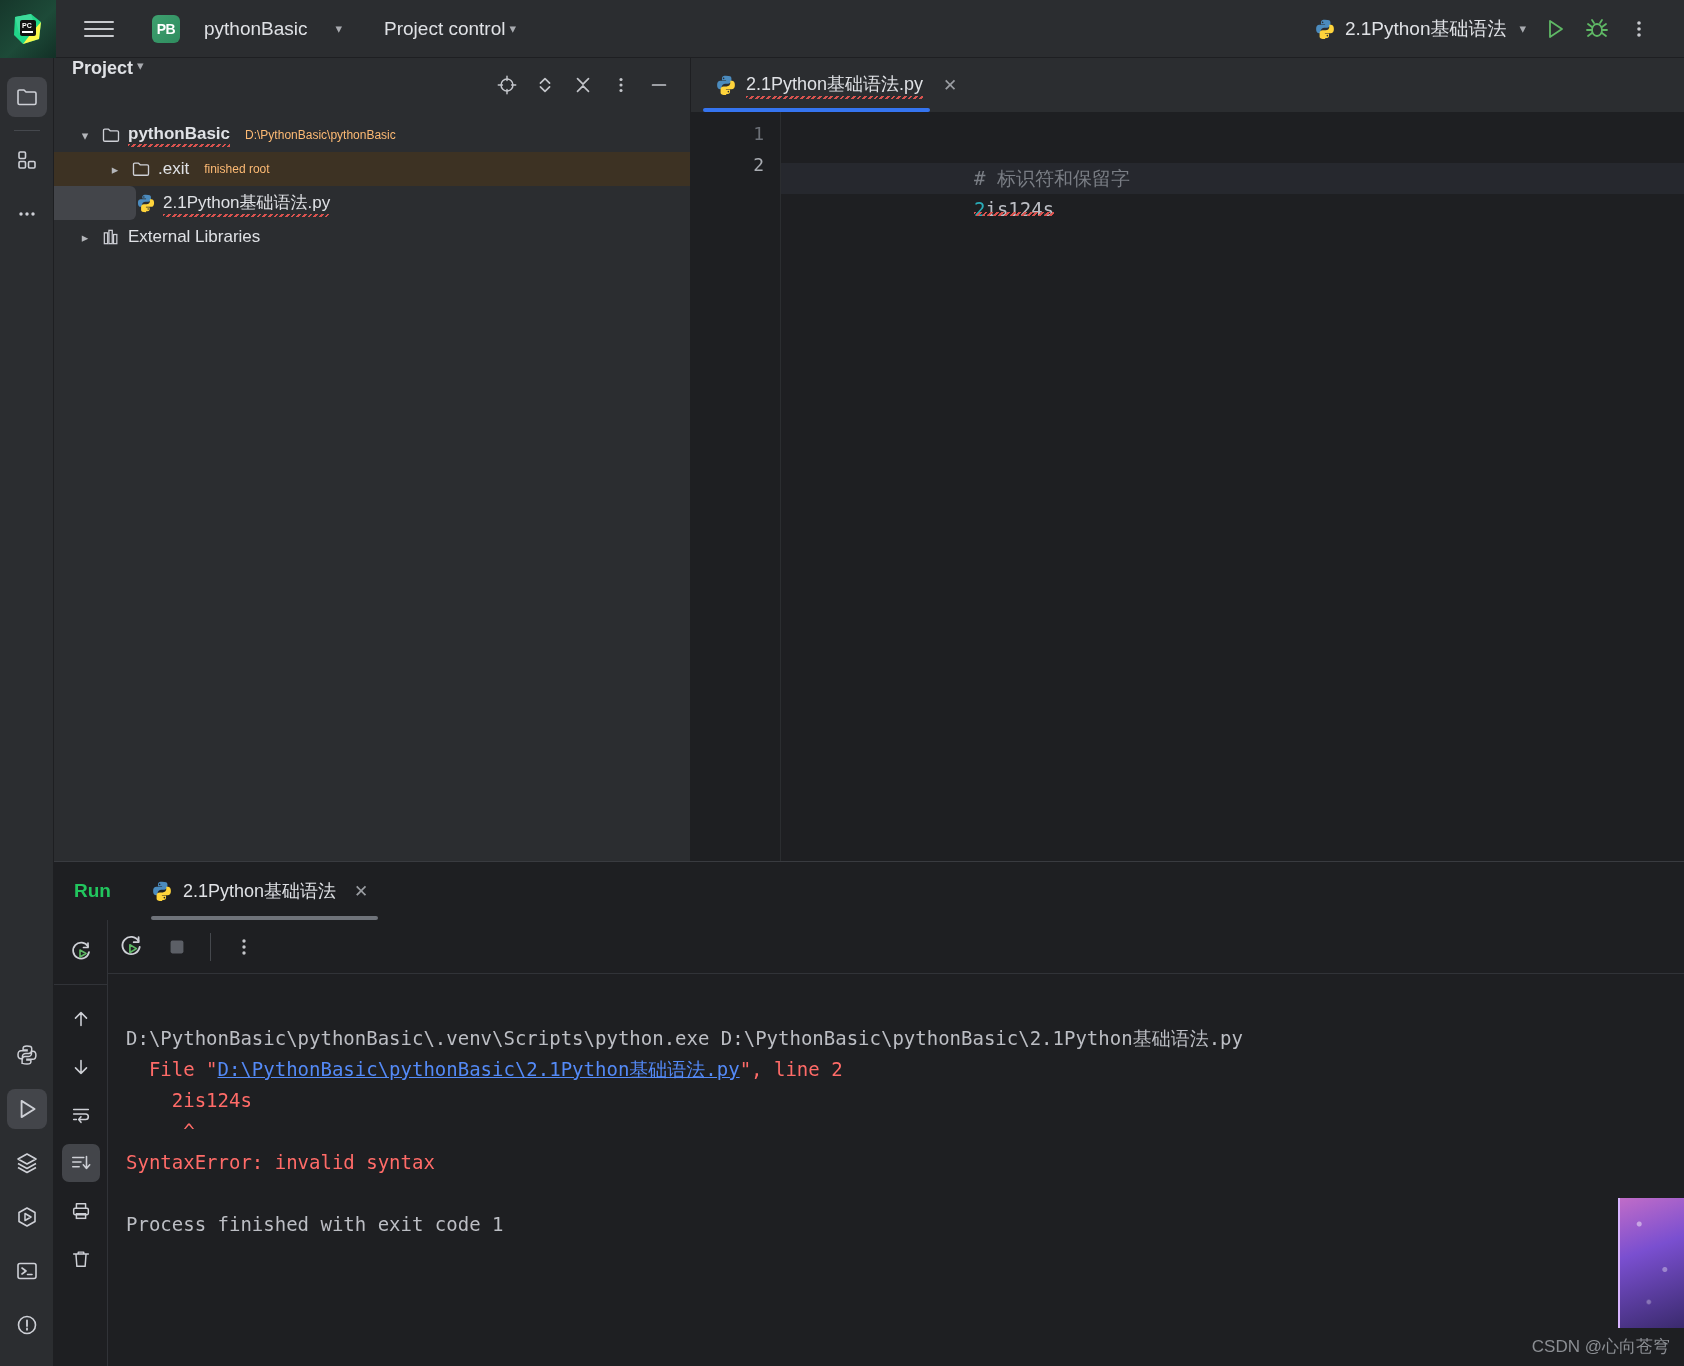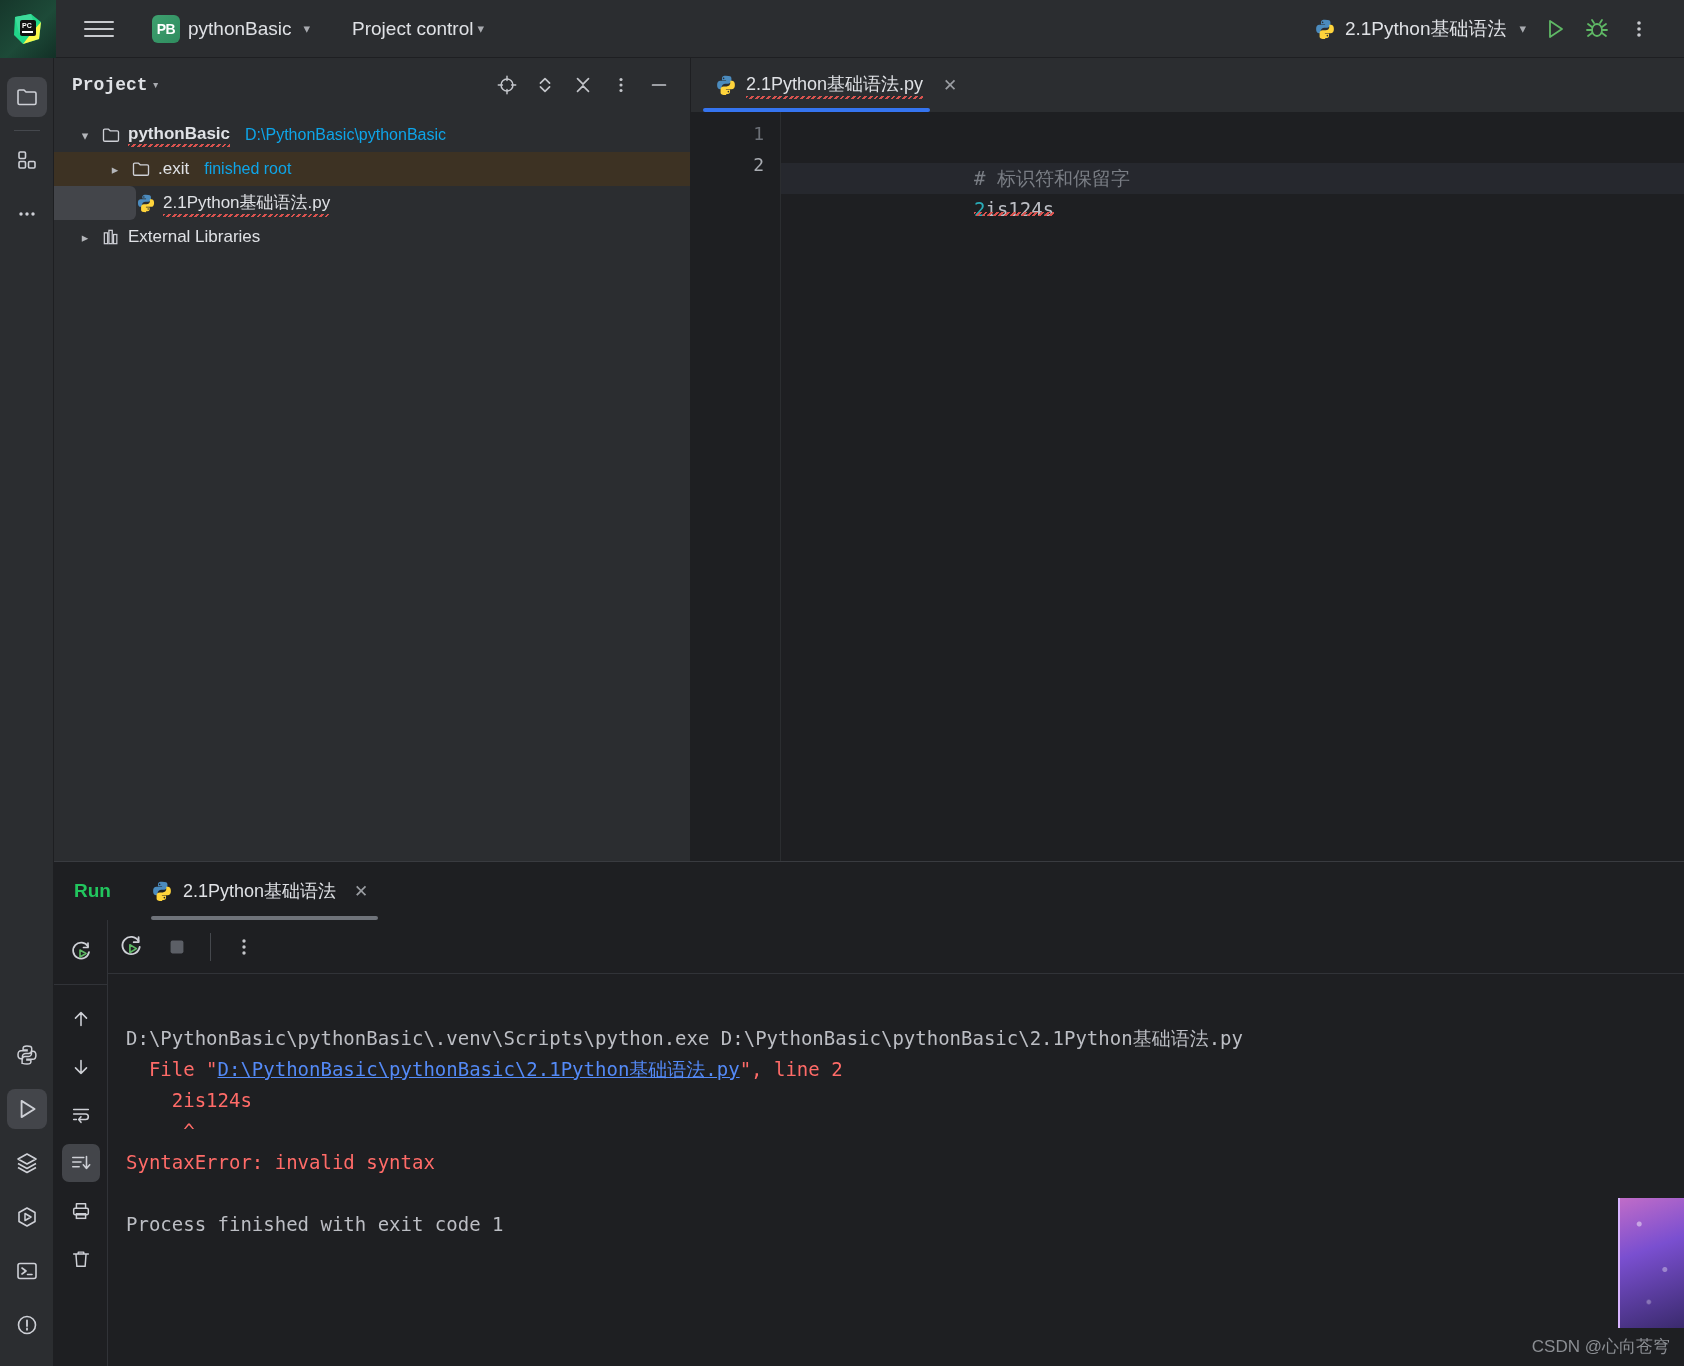--- a/index.html
+++ b/index.html
@@ -22,21 +22,21 @@
   .tb-logo-wrap {
     width: 56px; height: 58px;
     background: linear-gradient(135deg,#16372b 0%, #1d4a38 55%, #123026 100%);
     display: flex; align-items: center; justify-content: center;
   }
   .hamburger {
     width: 30px; margin-left: 28px; display: flex; flex-direction: column; gap: 5px; cursor: pointer;
   }
   .hamburger span { display:block; height: 2px; background: #c8cace; border-radius: 1px; }
   .proj-chip {
-    display: flex; align-items: center; gap: 8px; margin-left: 32px; cursor: pointer;
+    display: flex; align-items: center; gap: 24px; margin-left: 32px; cursor: pointer;
     padding: 3px 6px; border-radius: 5px;
   }
   .pb-badge {
     width: 28px; height: 28px; border-radius: 6px;
     background: linear-gradient(135deg,#3ea06f,#2f8c5f);
     color: #fff; font-size: 14px; font-weight: 700;
     display: flex; align-items: center; justify-content: center; letter-spacing: -0.5px;
   }
   .tb-text { color: #dfe1e5; font-size: 19px; }
   .caret { color: #a9abb0; font-size: 13px; margin-left: 4px; }
@@ -66,37 +66,37 @@
   
   .split { flex: 1; display: flex; flex-direction: column; min-width: 0; }
   .upper { flex: 1; display: flex; min-height: 0; }
 
   
   .project {
     width: 637px; min-width: 637px; background: #2b2d30;
     display: flex; flex-direction: column; border-right: 1px solid #1e1f22;
   }
   .proj-header {
-    height: 54px; display: flex; align-items: center; padding: 0 14px 0 18px; font-family: Liberation Mono, monospace;
+    height: 54px; display: flex; padding: 0 14px 0 18px;
   }
   .proj-title { color: #dfe1e5; font-size: 18px; font-weight: 700; }
   .proj-header-icons { margin-left: auto; display: flex; align-items: center; gap: 4px; }
   .ph-icon { width: 34px; height: 32px; display:flex; align-items:center; justify-content:center; cursor:pointer; border-radius:4px; }
 
   .tree { padding-top: 6px; flex: 1; overflow: hidden; }
   .tree-row {
     display: flex; align-items: center; height: 34px; padding-left: 22px; cursor: pointer; gap: 7px;
   }
   .tree-row.sel-venv { background: #3d3223; }
   .tree-row.sel-file { background: #43454a; }
   .tw-arrow { width: 18px; display:flex; align-items:center; justify-content:center; color:#b4b6ba; font-size: 13px;}
   .tw-arrow.empty { visibility: hidden; }
   .node-label { color: #dfe1e5; font-size: 17px; white-space: nowrap; }
   .node-label.bold { font-weight: 700; }
-  .node-sub { color: #0ea5e9; font-size: 16px; margin-left: 8px; white-space: nowrap; }
+  .node-sub { color: #fdba74; font-size: 12px; margin-left: 8px; white-space: nowrap; }
   .squig { border-bottom: 2px dotted transparent; position: relative; }
   .squig::after {
     content:''; position:absolute; left:0; right:0; bottom:-3px; height:3px;
     background-image: repeating-linear-gradient(135deg,#d9534f 0 2px, transparent 2px 4px);
   }
   .indent1 { padding-left: 22px; }
   .indent2 { padding-left: 52px; }
   .indent3 { padding-left: 82px; }
 
   

